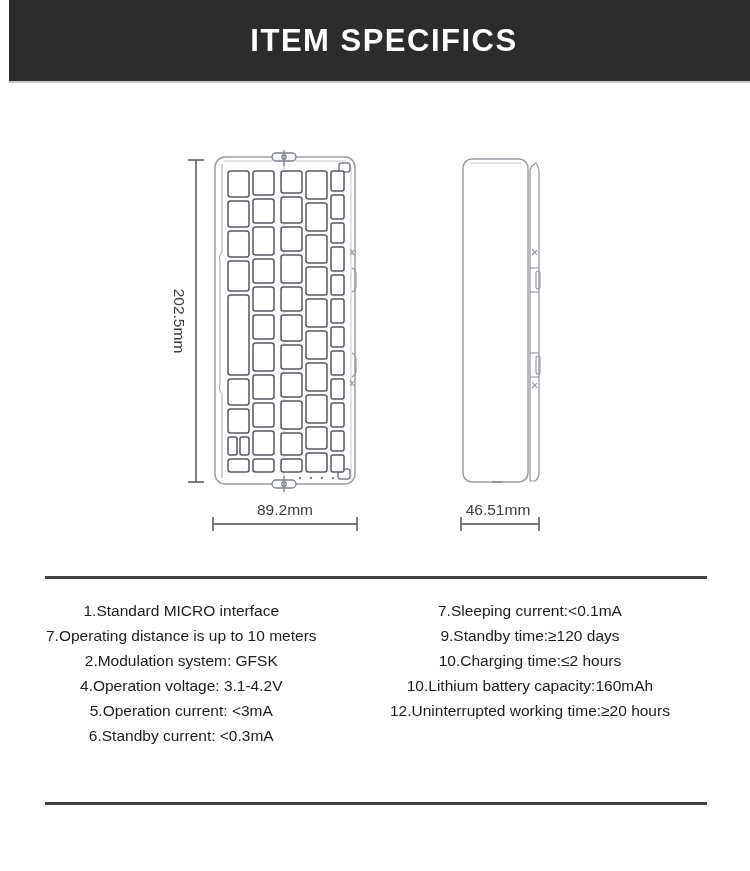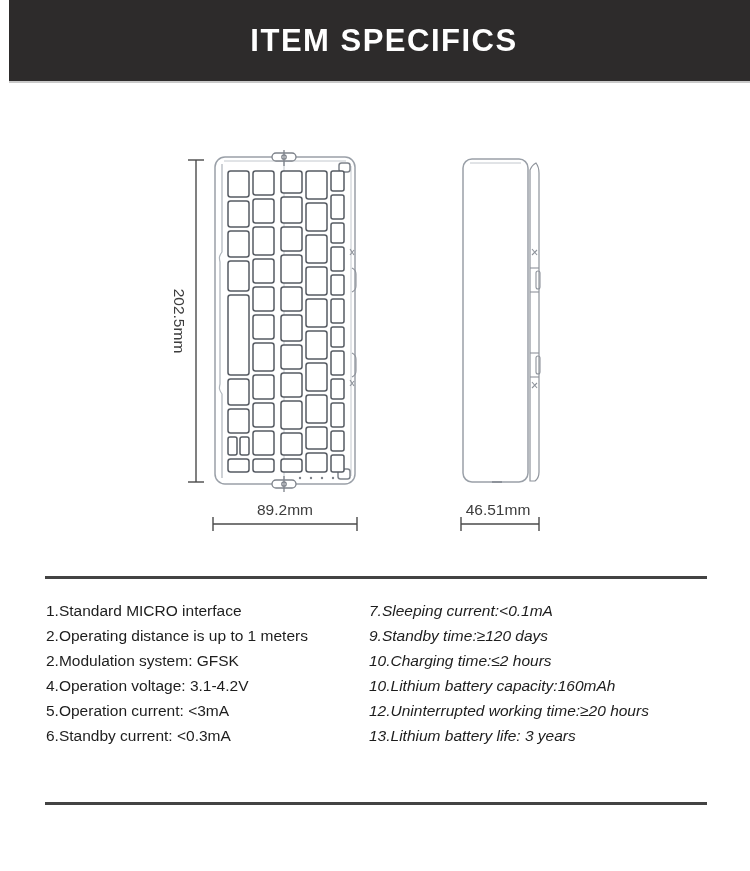--- a/index.html
+++ b/index.html
@@ -17,23 +17,23 @@
   .drawing{position:absolute;left:0;top:83px;width:750px;height:470px;}
   svg text{font-family:"Liberation Sans",sans-serif;fill:#3d3d3d;}
 
   
   .rule{position:absolute;left:45px;width:662px;height:3px;background:#434343;}
   .rule.top{top:576px;}
   .rule.bottom{top:802px;}
 
   
   .specs{position:absolute;top:598px;color:#1d1d1d;font-size:15.5px;}
-  .specs .spec-item{height:25px;line-height:25px;white-space:nowrap;}
+  .specs .spec-item{height:25px;line-height:25px;white-space:nowrap;text-align:center;}
   .specs.left{left:46px;}
-  .specs.right{left:369px;font-style:italic;}
+  .specs.right{left:390px;}
 </style>
 </head>
 <body>
 
 <div class="header">
   <h1>ITEM SPECIFICS</h1>
 </div>
 
 <div class="drawing">
 <svg width="750" height="470" viewBox="0 83 750 470">
@@ -189,26 +189,25 @@
   </g>
   <text x="498" y="515" font-size="15.5" text-anchor="middle">46.51mm</text>
 </svg>
 </div>
 
 <div class="rule top"></div>
 <div class="rule bottom"></div>
 
 <div class="specs left">
     <div class="spec-item">1.Standard MICRO interface</div>
-    <div class="spec-item">2.Operating distance is up to 1 meters</div>
+    <div class="spec-item">7.Operating distance is up to 10 meters</div>
     <div class="spec-item">2.Modulation system: GFSK</div>
     <div class="spec-item">4.Operation voltage: 3.1-4.2V</div>
     <div class="spec-item">5.Operation current: &lt;3mA</div>
     <div class="spec-item">6.Standby current: &lt;0.3mA</div>
   </div>
 <div class="specs right">
     <div class="spec-item">7.Sleeping current:&lt;0.1mA</div>
     <div class="spec-item">9.Standby time:≥120 days</div>
     <div class="spec-item">10.Charging time:≤2 hours</div>
     <div class="spec-item">10.Lithium battery capacity:160mAh</div>
     <div class="spec-item">12.Uninterrupted working time:≥20 hours</div>
-    <div class="spec-item">13.Lithium battery life: 3 years</div>
   </div>
 
 </body></html>

